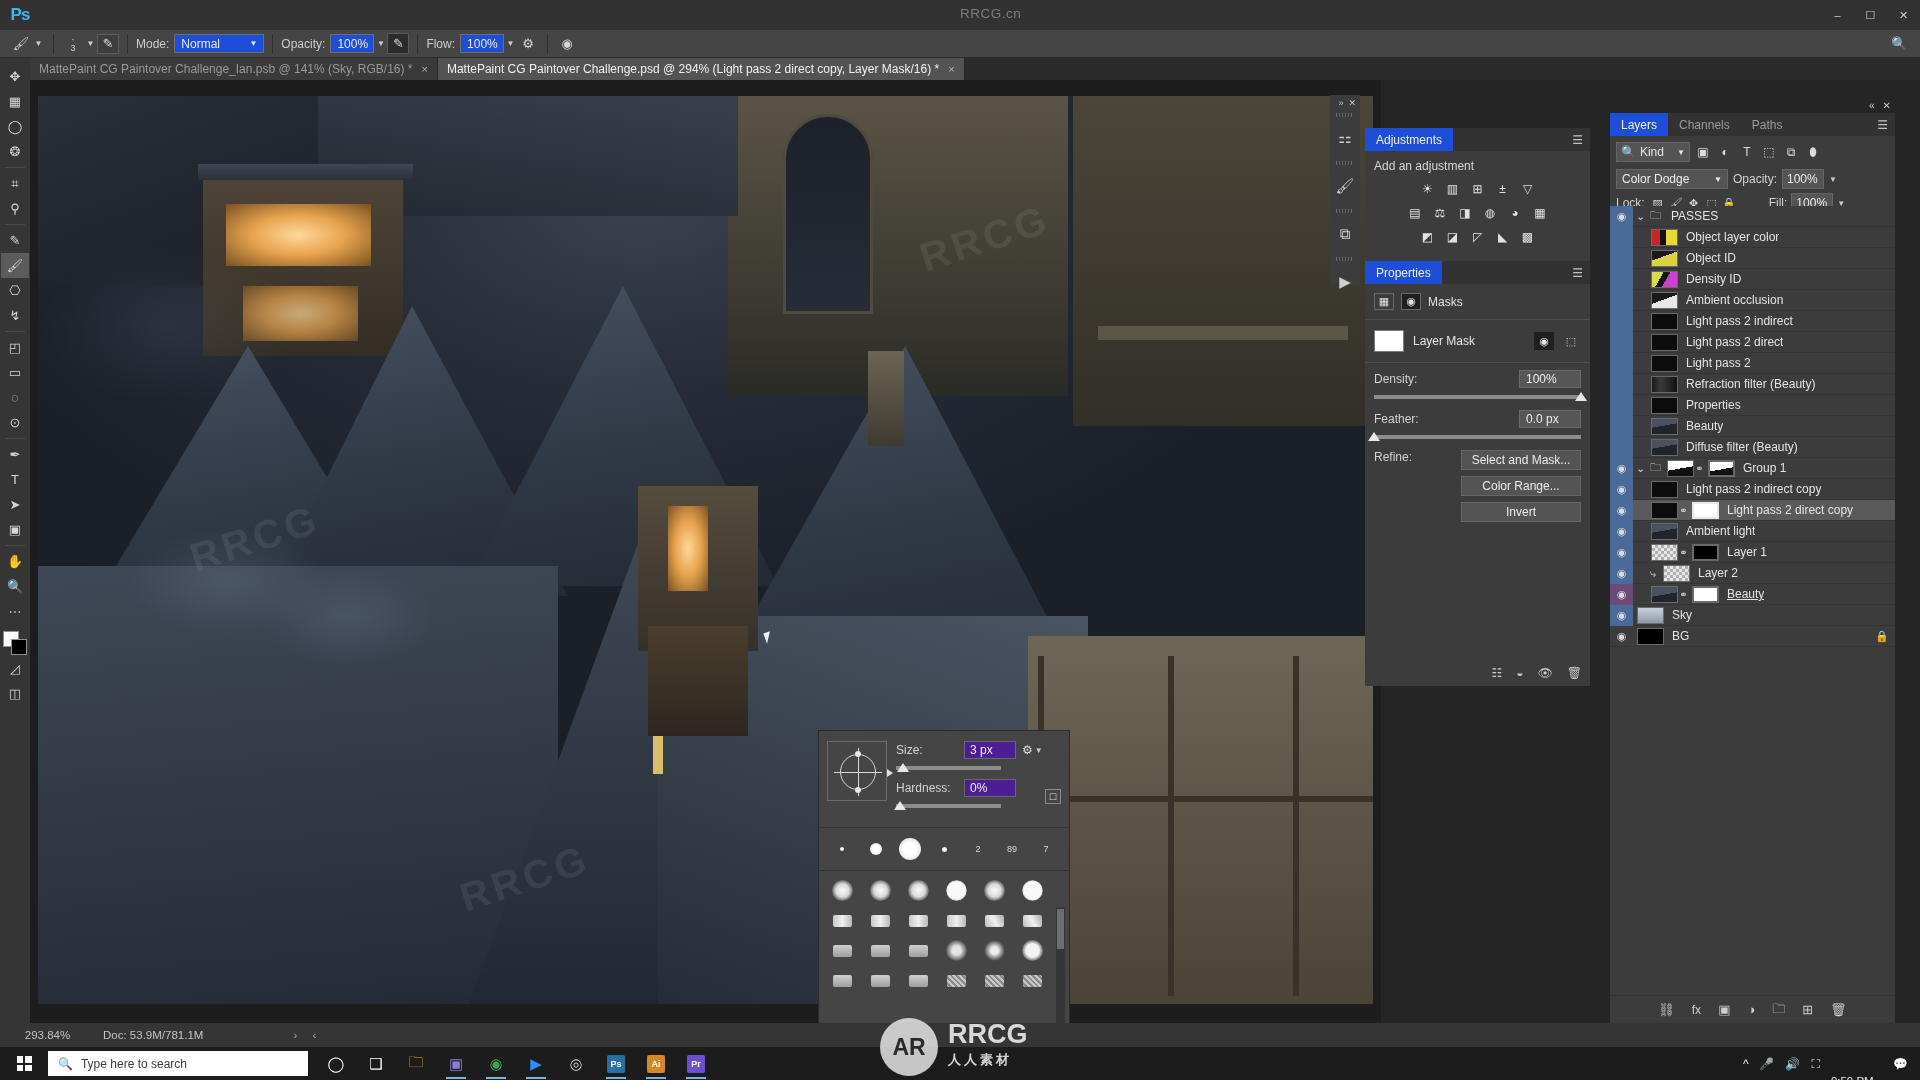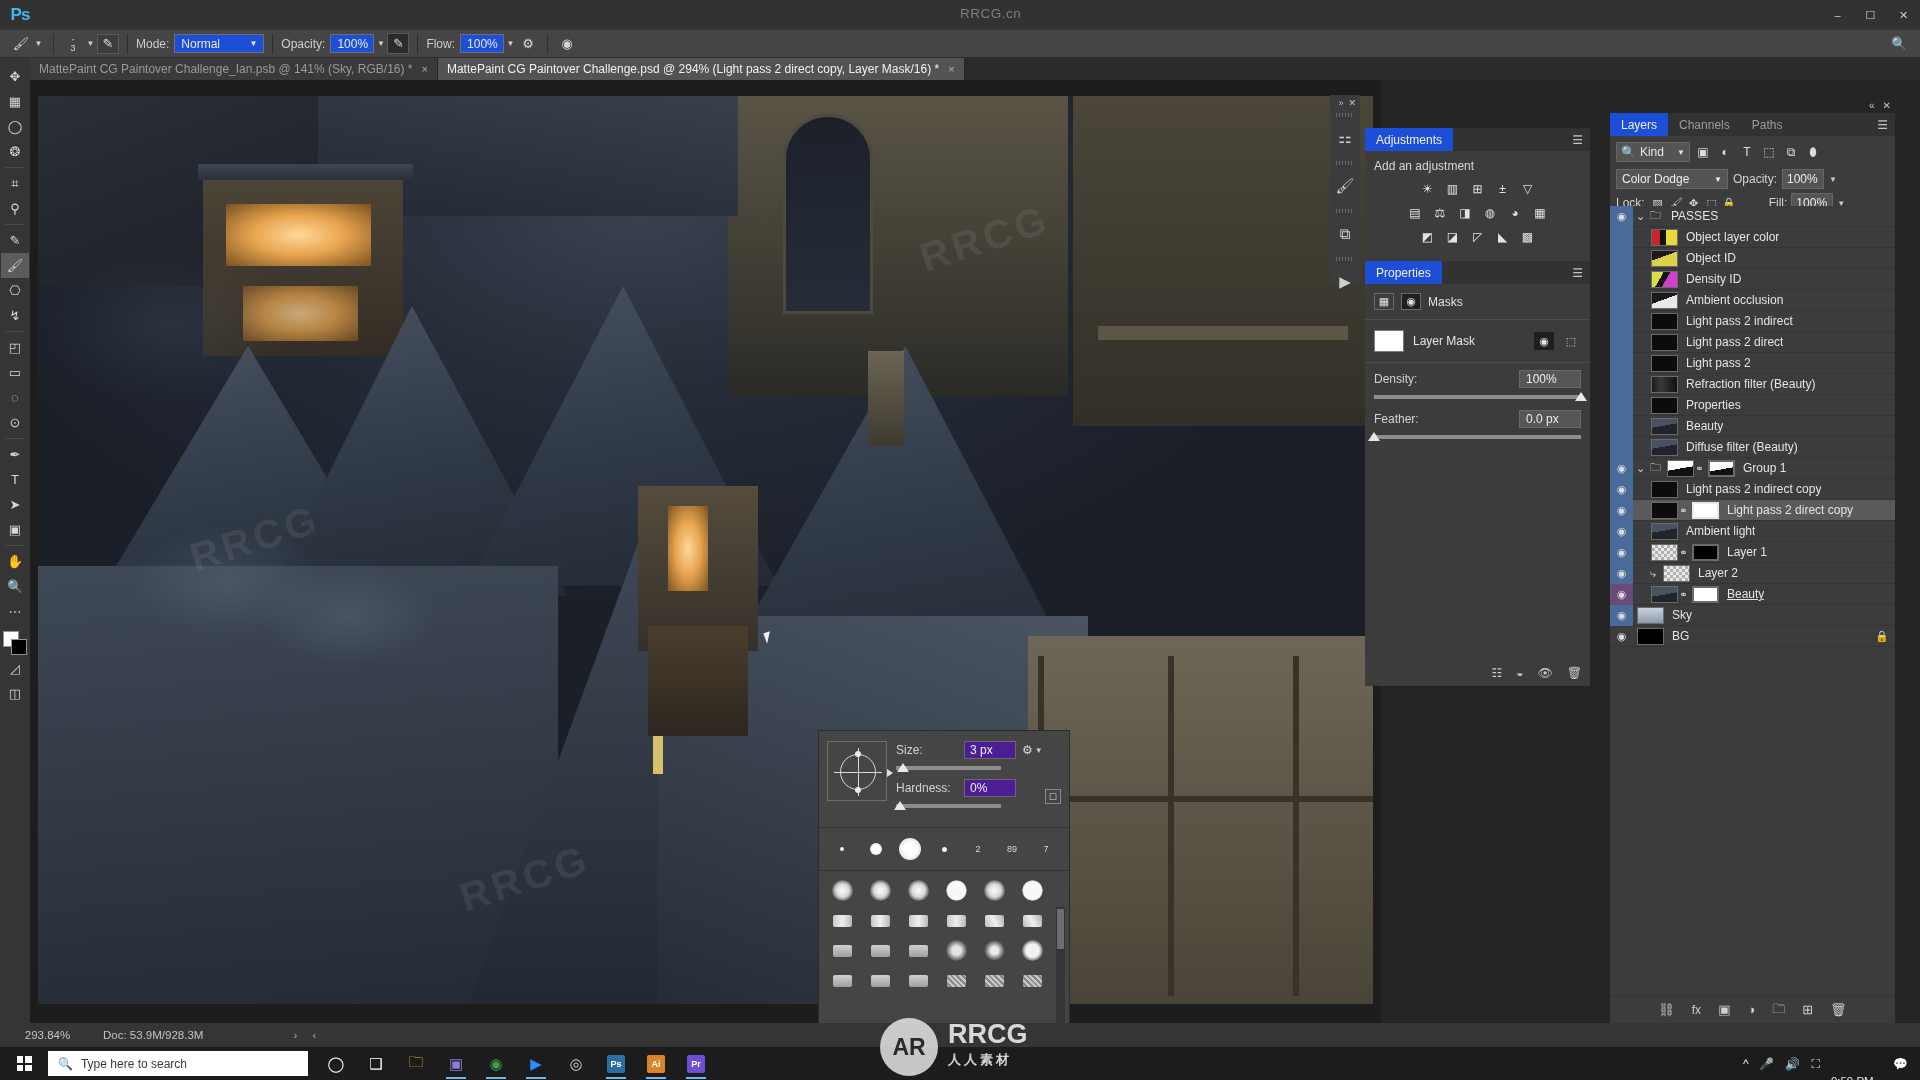--- a/index.html
+++ b/index.html
@@ -553,20 +553,28 @@
     <div class="pr-row">
       <span class="pr-lbl">Feather:</span>
       <div class="pr-val">
         <span>0.0 px</span>
       </div>
     </div>
     <div class="slider">
       <div class="knob" id="feather-knob" style="left: calc(0% - 6px);"></div>
     </div>
 
+    <div class="refine-row">
+      <span class="pr-lbl">Refine:</span>
+      <div class="refine-btns" id="refine-btns">
+          <div class="rbtn">Select and Mask...</div>
+          <div class="rbtn">Color Range...</div>
+          <div class="rbtn">Invert</div>
+        </div>
+    </div>
 
     <div class="prop-foot">
       <div class="pf-right">
         <span>☷</span>
         <span>◒</span>
         <span>👁</span>
         <span>🗑</span>
       </div>
     </div>
   </div>
@@ -921,21 +929,21 @@
       <div class="bp-thumbbar"></div>
     </div>
   </div>
 
   <div class="cursor-arrow"></div>
 
   <div class="statusbar">
     <div class="sb-zoom">293.84%</div>
     <div class="sb-doc">
       <span>Doc:</span>
-      <span>53.9M/928.3M</span>
+      <span>53.9M/781.1M</span>
     </div>
     <div class="sb-arrows">› ‹</div>
   </div>
 
   <div class="taskbar">
     <div class="tb-start">
       <div class="winflag">
           <i></i>
           <i></i>
           <i></i>

